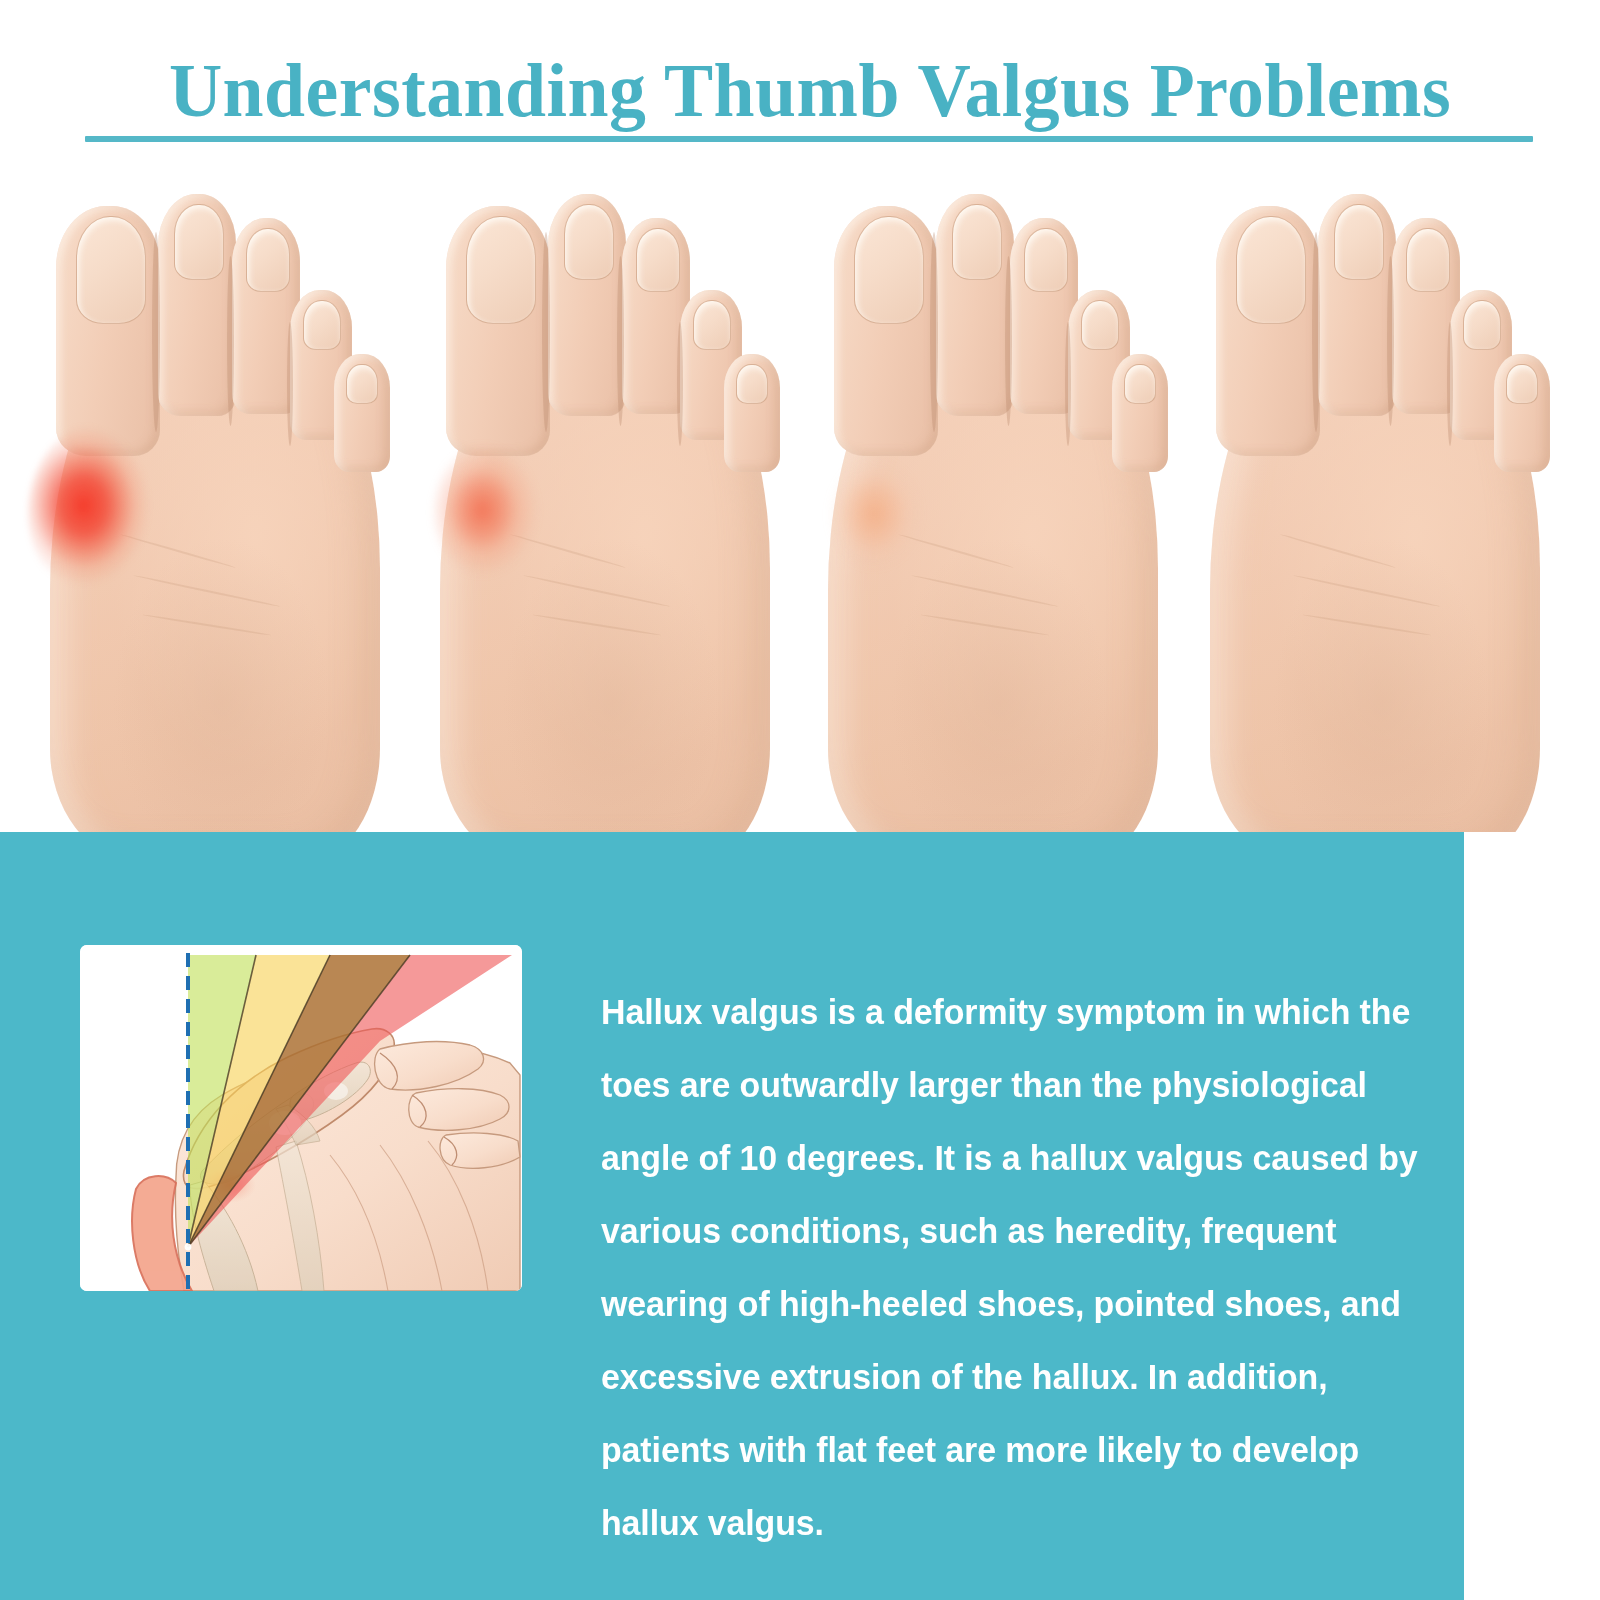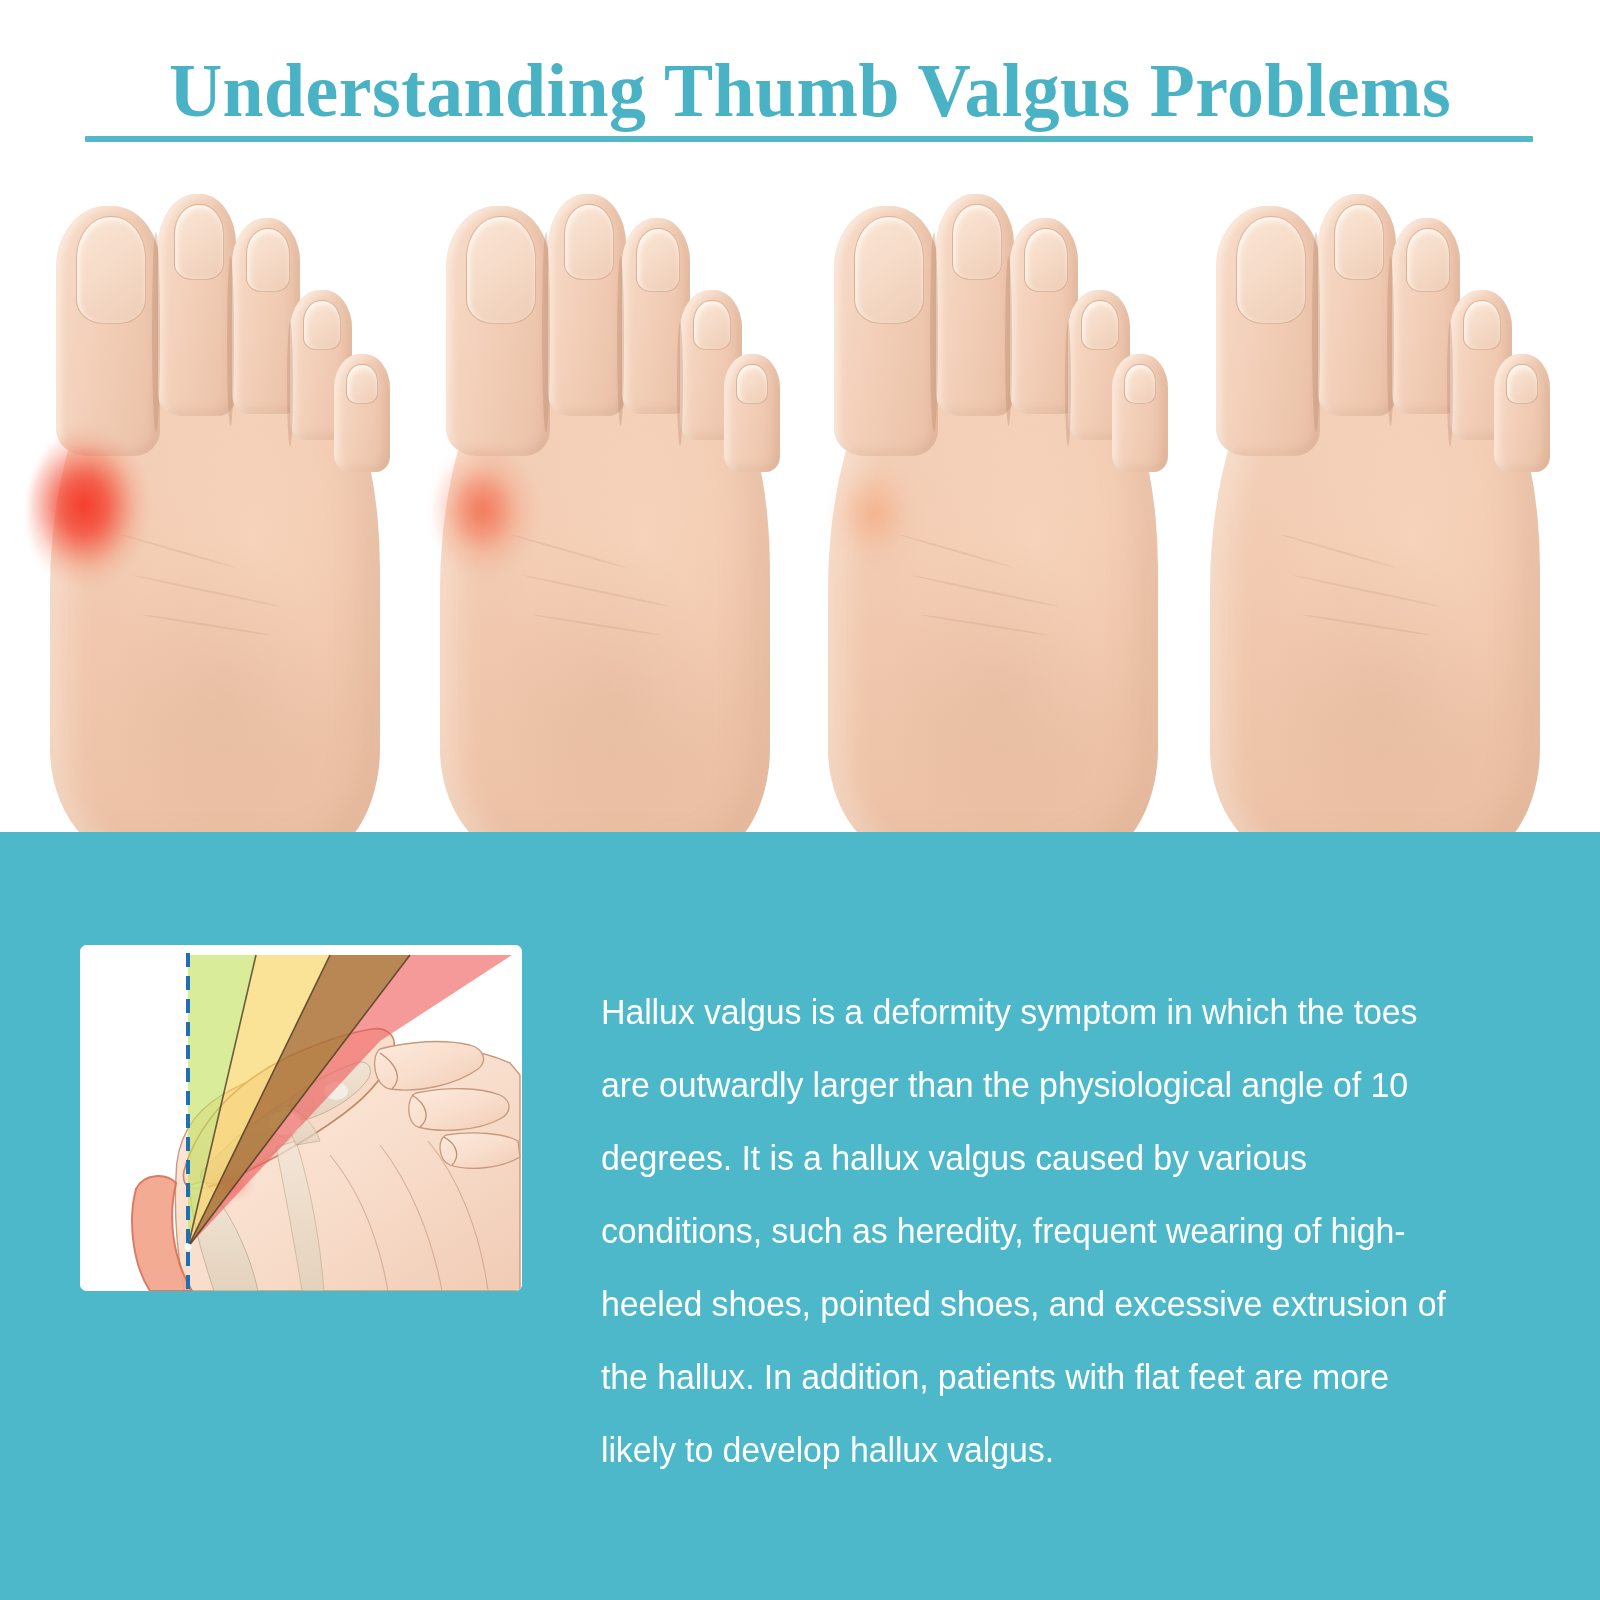--- a/index.html
+++ b/index.html
@@ -196,23 +196,24 @@
     background:
       radial-gradient(ellipse 48px 56px at 42% 48%, rgba(246,150,96,0.46) 0%, rgba(247,168,124,0.30) 44%, rgba(248,186,152,0.12) 70%, rgba(248,196,168,0.0) 100%);
     filter: blur(5px);
   }
 
   
   .teal-panel {
     position: absolute;
     left: 0;
     top: 832px;
-    width: 1600px;
+    width: 1464px;
     height: 768px;
     background: #4cb8c9;
+    font-weight: bold;
   }
 
   
   .diagram-card {
     position: absolute;
     left: 80px;
     top: 113px;
     width: 442px;
     height: 346px;
     background: #ffffff;

